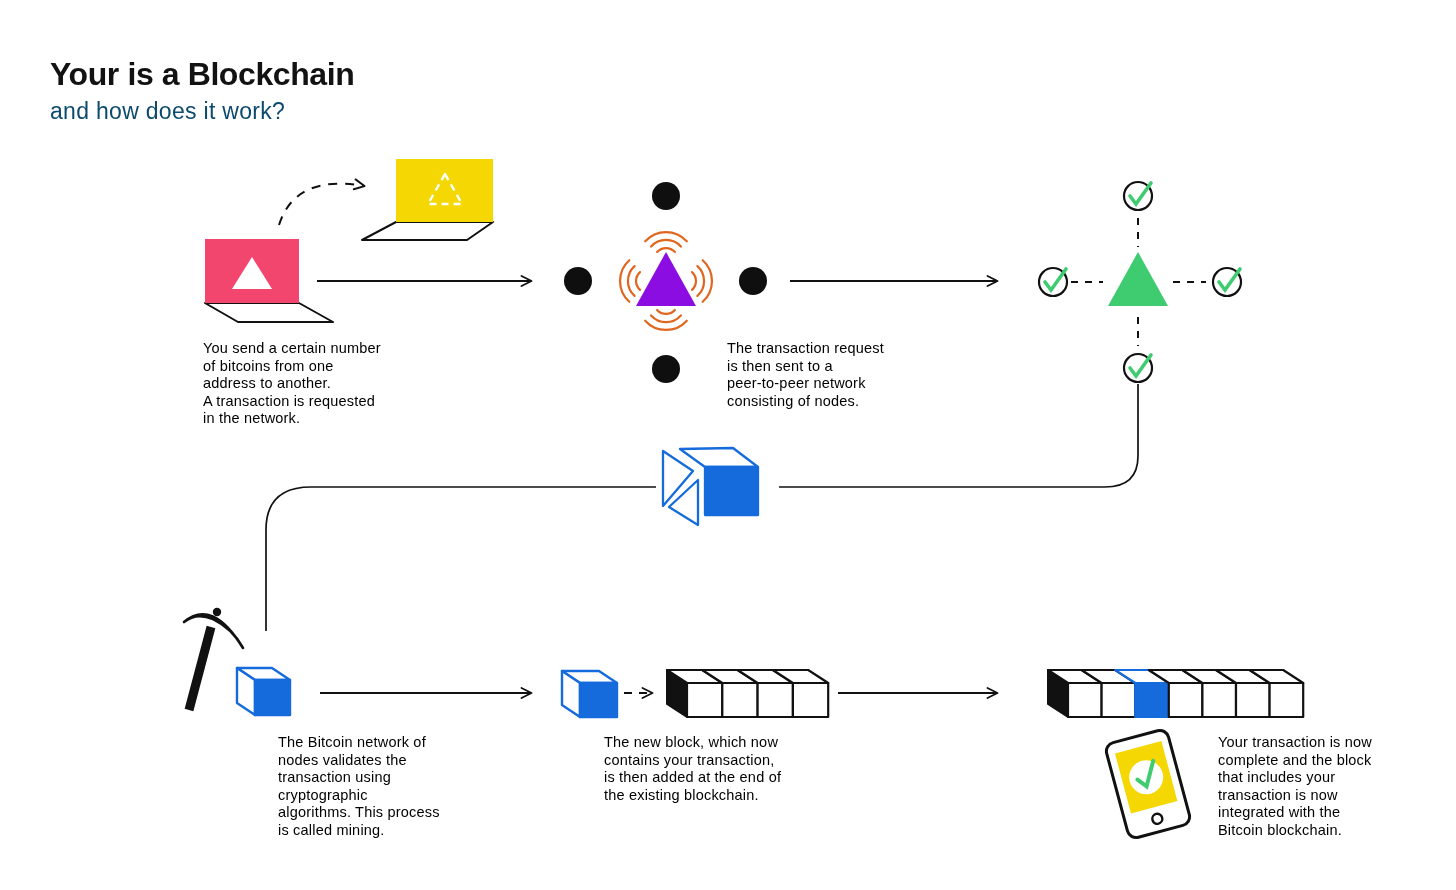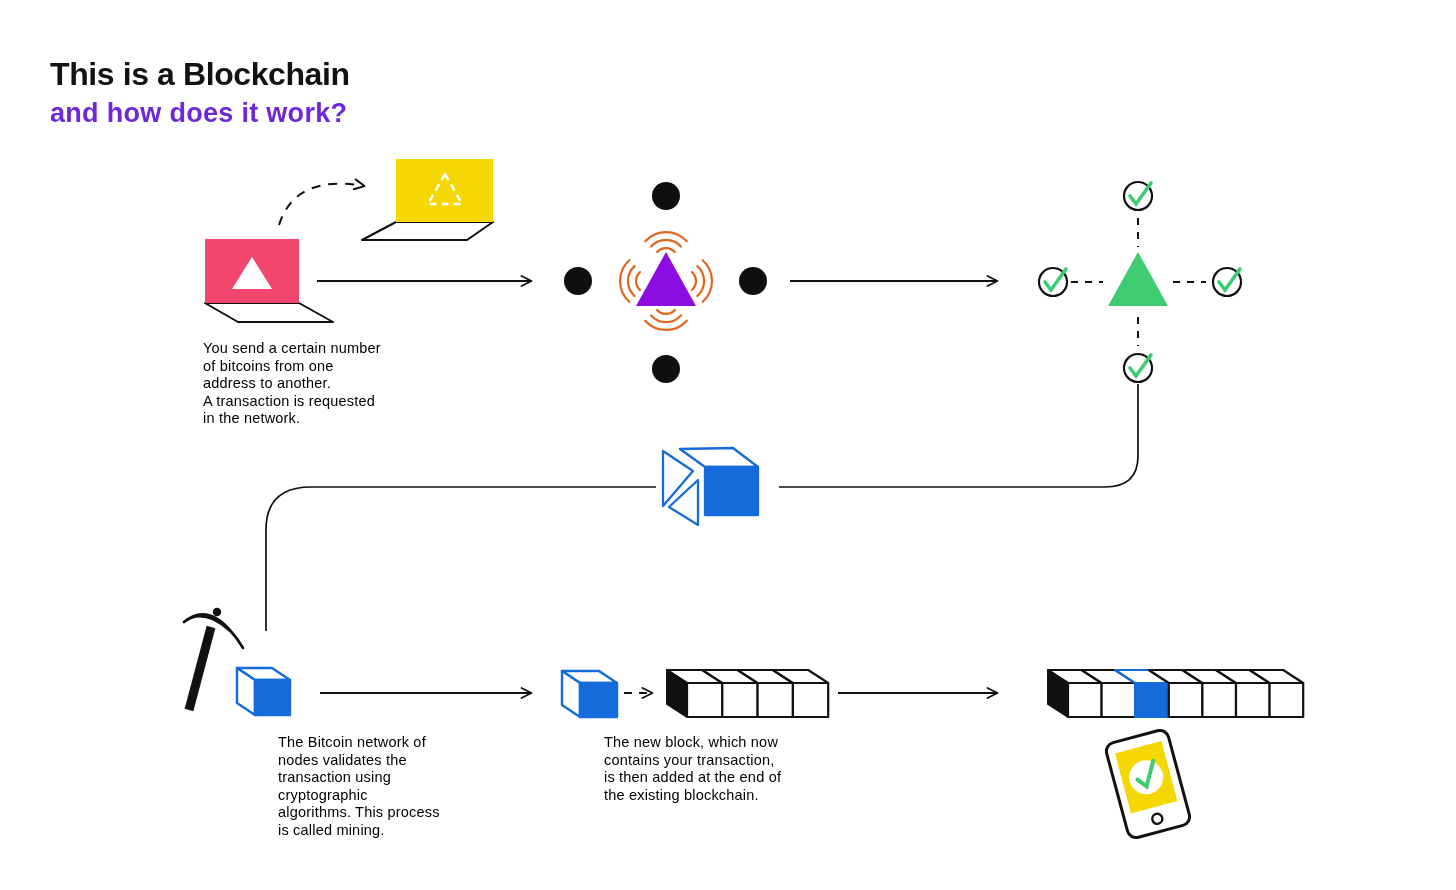--- a/index.html
+++ b/index.html
@@ -6,34 +6,34 @@
   #stage{
     position:relative;width:1456px;height:890px;background:#ffffff;overflow:hidden;
     font-family:"Liberation Sans","DejaVu Sans",sans-serif;color:#1c1c1c;
   }
   #diagram-svg{position:absolute;left:0;top:0;width:1456px;height:890px;}
   .title{
     position:absolute;left:50px;top:56px;font-size:32px;font-weight:700;
     letter-spacing:-0.4px;color:#121212;
   }
   .subtitle{
-    position:absolute;left:50px;top:98px;font-size:27px;font-weight:700;
-    letter-spacing:0.3px;color:#6d28d9;
+    position:absolute;left:50px;top:98px;font-size:23px;font-weight:400;
+    letter-spacing:0.3px;color:#0c4a6e;
   }
   .caption{
     position:absolute;font-size:14.5px;line-height:17.6px;letter-spacing:0.2px;
     color:#000000;white-space:pre-line;
   }
 </style>
 </head>
 <body>
 
 <div id="stage">
 
-  <div class="title">This is a Blockchain</div>
+  <div class="title">Your is a Blockchain</div>
   <div class="subtitle">and how does it work?</div>
 
   <svg id="diagram-svg" viewBox="0 0 1456 890">
     <defs>
       <marker id="ah" markerWidth="18" markerHeight="16" refX="11.5" refY="7" orient="auto" markerUnits="userSpaceOnUse">
         <path d="M2,2 L12,7 L2,12" fill="none" stroke="#111" stroke-width="1.9" stroke-linecap="round" stroke-linejoin="round"></path>
       </marker>
     </defs>
 
     <g fill="none" stroke="#111" stroke-width="1.7">
@@ -178,23 +178,33 @@
       <path d="M1139,777 L1146,786 L1159,763" fill="none" stroke="#3FCB70" stroke-width="4" stroke-linecap="round"></path>
       <circle cx="1148" cy="820" r="5" fill="#fff" stroke="#111" stroke-width="2.4"></circle>
     </g>
   </svg>
 
   <div class="caption" style="left:203px;top:340px;width:230px;">You send a certain number
 of bitcoins from one
 address to another.
 A transaction is requested
 in the network.</div>
+  <div class="caption" style="left:727px;top:340px;width:220px;">The transaction request
+is then sent to a
+peer-to-peer network
+consisting of nodes.</div>
   <div class="caption" style="left:604px;top:734px;width:230px;">The new block, which now
 contains your transaction,
 is then added at the end of
 the existing blockchain.</div>
   <div class="caption" style="left:278px;top:734px;width:220px;">The Bitcoin network of
 nodes validates the
 transaction using
 cryptographic
 algorithms. This process
 is called mining.</div>
+  <div class="caption" style="left:1218px;top:734px;width:220px;">Your transaction is now
+complete and the block
+that includes your
+transaction is now
+integrated with the
+Bitcoin blockchain.</div>
 </div>
 
 </body></html>

